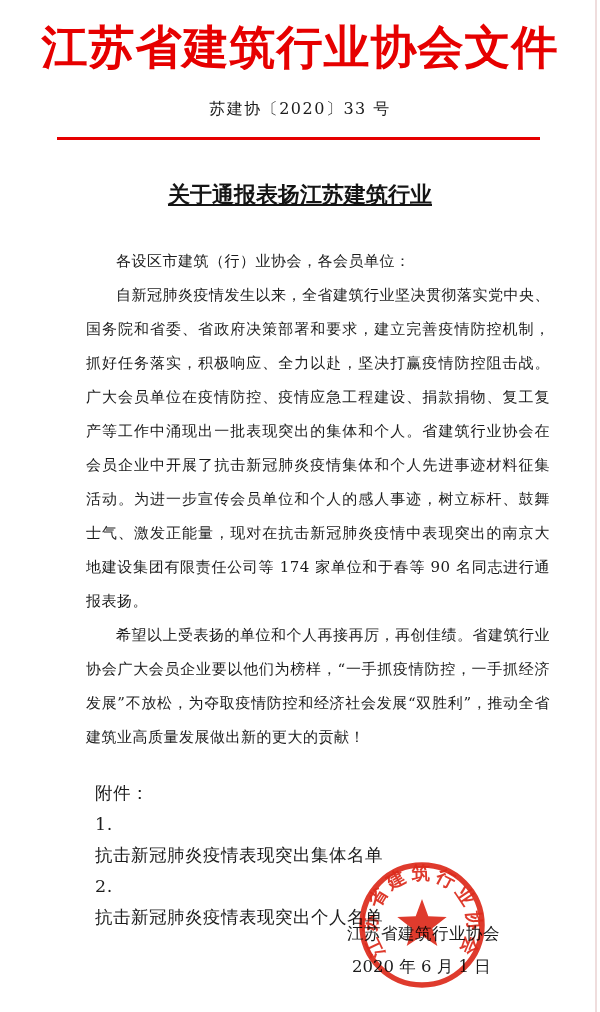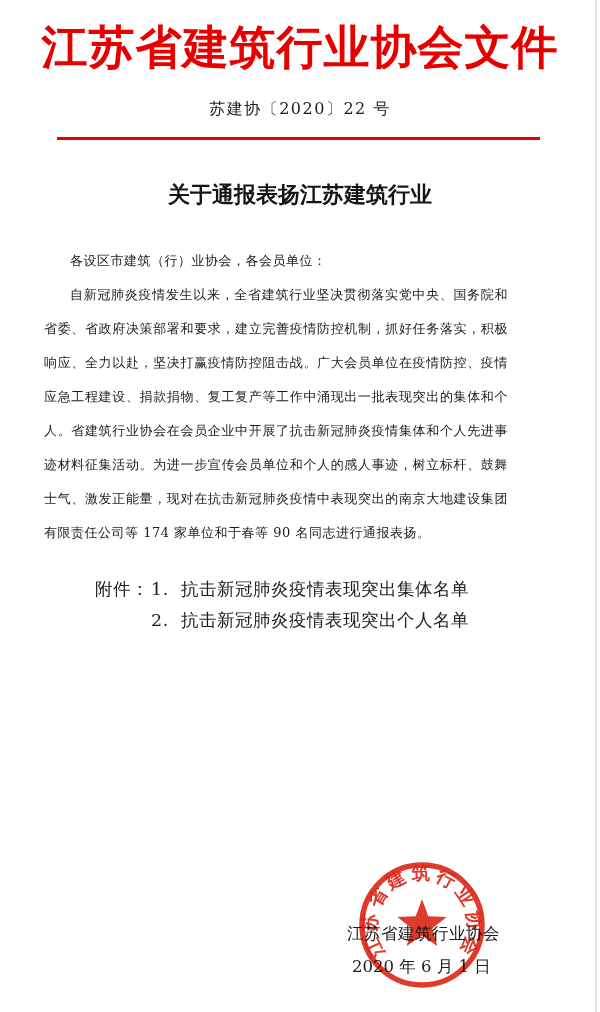--- a/index.html
+++ b/index.html
@@ -39,40 +39,41 @@
     width:483px;height:3px;
     background:#e60000;
   }
   .doc-title{
     margin-top:38px;
     text-align:center;
     font-size:22px;
     font-weight:bold;
     line-height:33px;
     color:#151515;
+    text-decoration:underline;
   }
   .body-block{
-    margin-left:44px;
+    margin-left:86px;
     margin-top:33px;
     width:464px;
-    font-size:13px;
+    font-size:15px;
     line-height:34px;
     letter-spacing:0.5px;
     text-align:justify;
   }
   .body-block p{margin:0;text-indent:2em;}
   .salutation{text-indent:0;}
   .attachments{
     margin-left:95px;
     margin-top:24px;
     font-size:17.5px;
     line-height:31px;
     letter-spacing:0.5px;
   }
-  .att-row{display:flex;}
+  .att-row{display:flex;flex-direction:column;}
   .att-label{width:56px;flex:none;}
   .att-num{width:30px;flex:none;}
   .signature{
     position:absolute;left:347px;top:923px;
     font-size:16.5px;letter-spacing:0.5px;white-space:nowrap;
   }
   .doc-date{
     position:absolute;left:352px;top:956px;width:130px;
     text-align:center;font-size:16.5px;white-space:nowrap;
   }
@@ -83,31 +84,32 @@
 </style>
 </head>
 <body>
 
 <div class="page">
 
   <div class="edge-artifact"></div>
 
   <div class="org-header">江苏省建筑行业协会文件</div>
 
-  <div class="doc-number">苏建协〔2020〕22 号</div>
+  <div class="doc-number">苏建协〔2020〕33 号</div>
 
   <div class="red-rule"></div>
 
   <div class="doc-title">
     <div>关于通报表扬江苏建筑行业</div>
   </div>
 
   <div class="body-block">
     <p class="salutation">各设区市建筑（行）业协会，各会员单位：</p>
     <p>自新冠肺炎疫情发生以来，全省建筑行业坚决贯彻落实党中央、国务院和省委、省政府决策部署和要求，建立完善疫情防控机制，抓好任务落实，积极响应、全力以赴，坚决打赢疫情防控阻击战。广大会员单位在疫情防控、疫情应急工程建设、捐款捐物、复工复产等工作中涌现出一批表现突出的集体和个人。省建筑行业协会在会员企业中开展了抗击新冠肺炎疫情集体和个人先进事迹材料征集活动。为进一步宣传会员单位和个人的感人事迹，树立标杆、鼓舞士气、激发正能量，现对在抗击新冠肺炎疫情中表现突出的南京大地建设集团有限责任公司等 174 家单位和于春等 90 名同志进行通报表扬。</p>
+    <p>希望以上受表扬的单位和个人再接再厉，再创佳绩。省建筑行业协会广大会员企业要以他们为榜样，“一手抓疫情防控，一手抓经济发展”不放松，为夺取疫情防控和经济社会发展“双胜利”，推动全省建筑业高质量发展做出新的更大的贡献！</p>
   </div>
 
   <div class="attachments">
     <div class="att-row">
       <span class="att-label">附件：</span>
       <span class="att-num">1.</span>
       <span>抗击新冠肺炎疫情表现突出集体名单</span>
     </div>
     <div class="att-row">
       <span class="att-label"></span>

